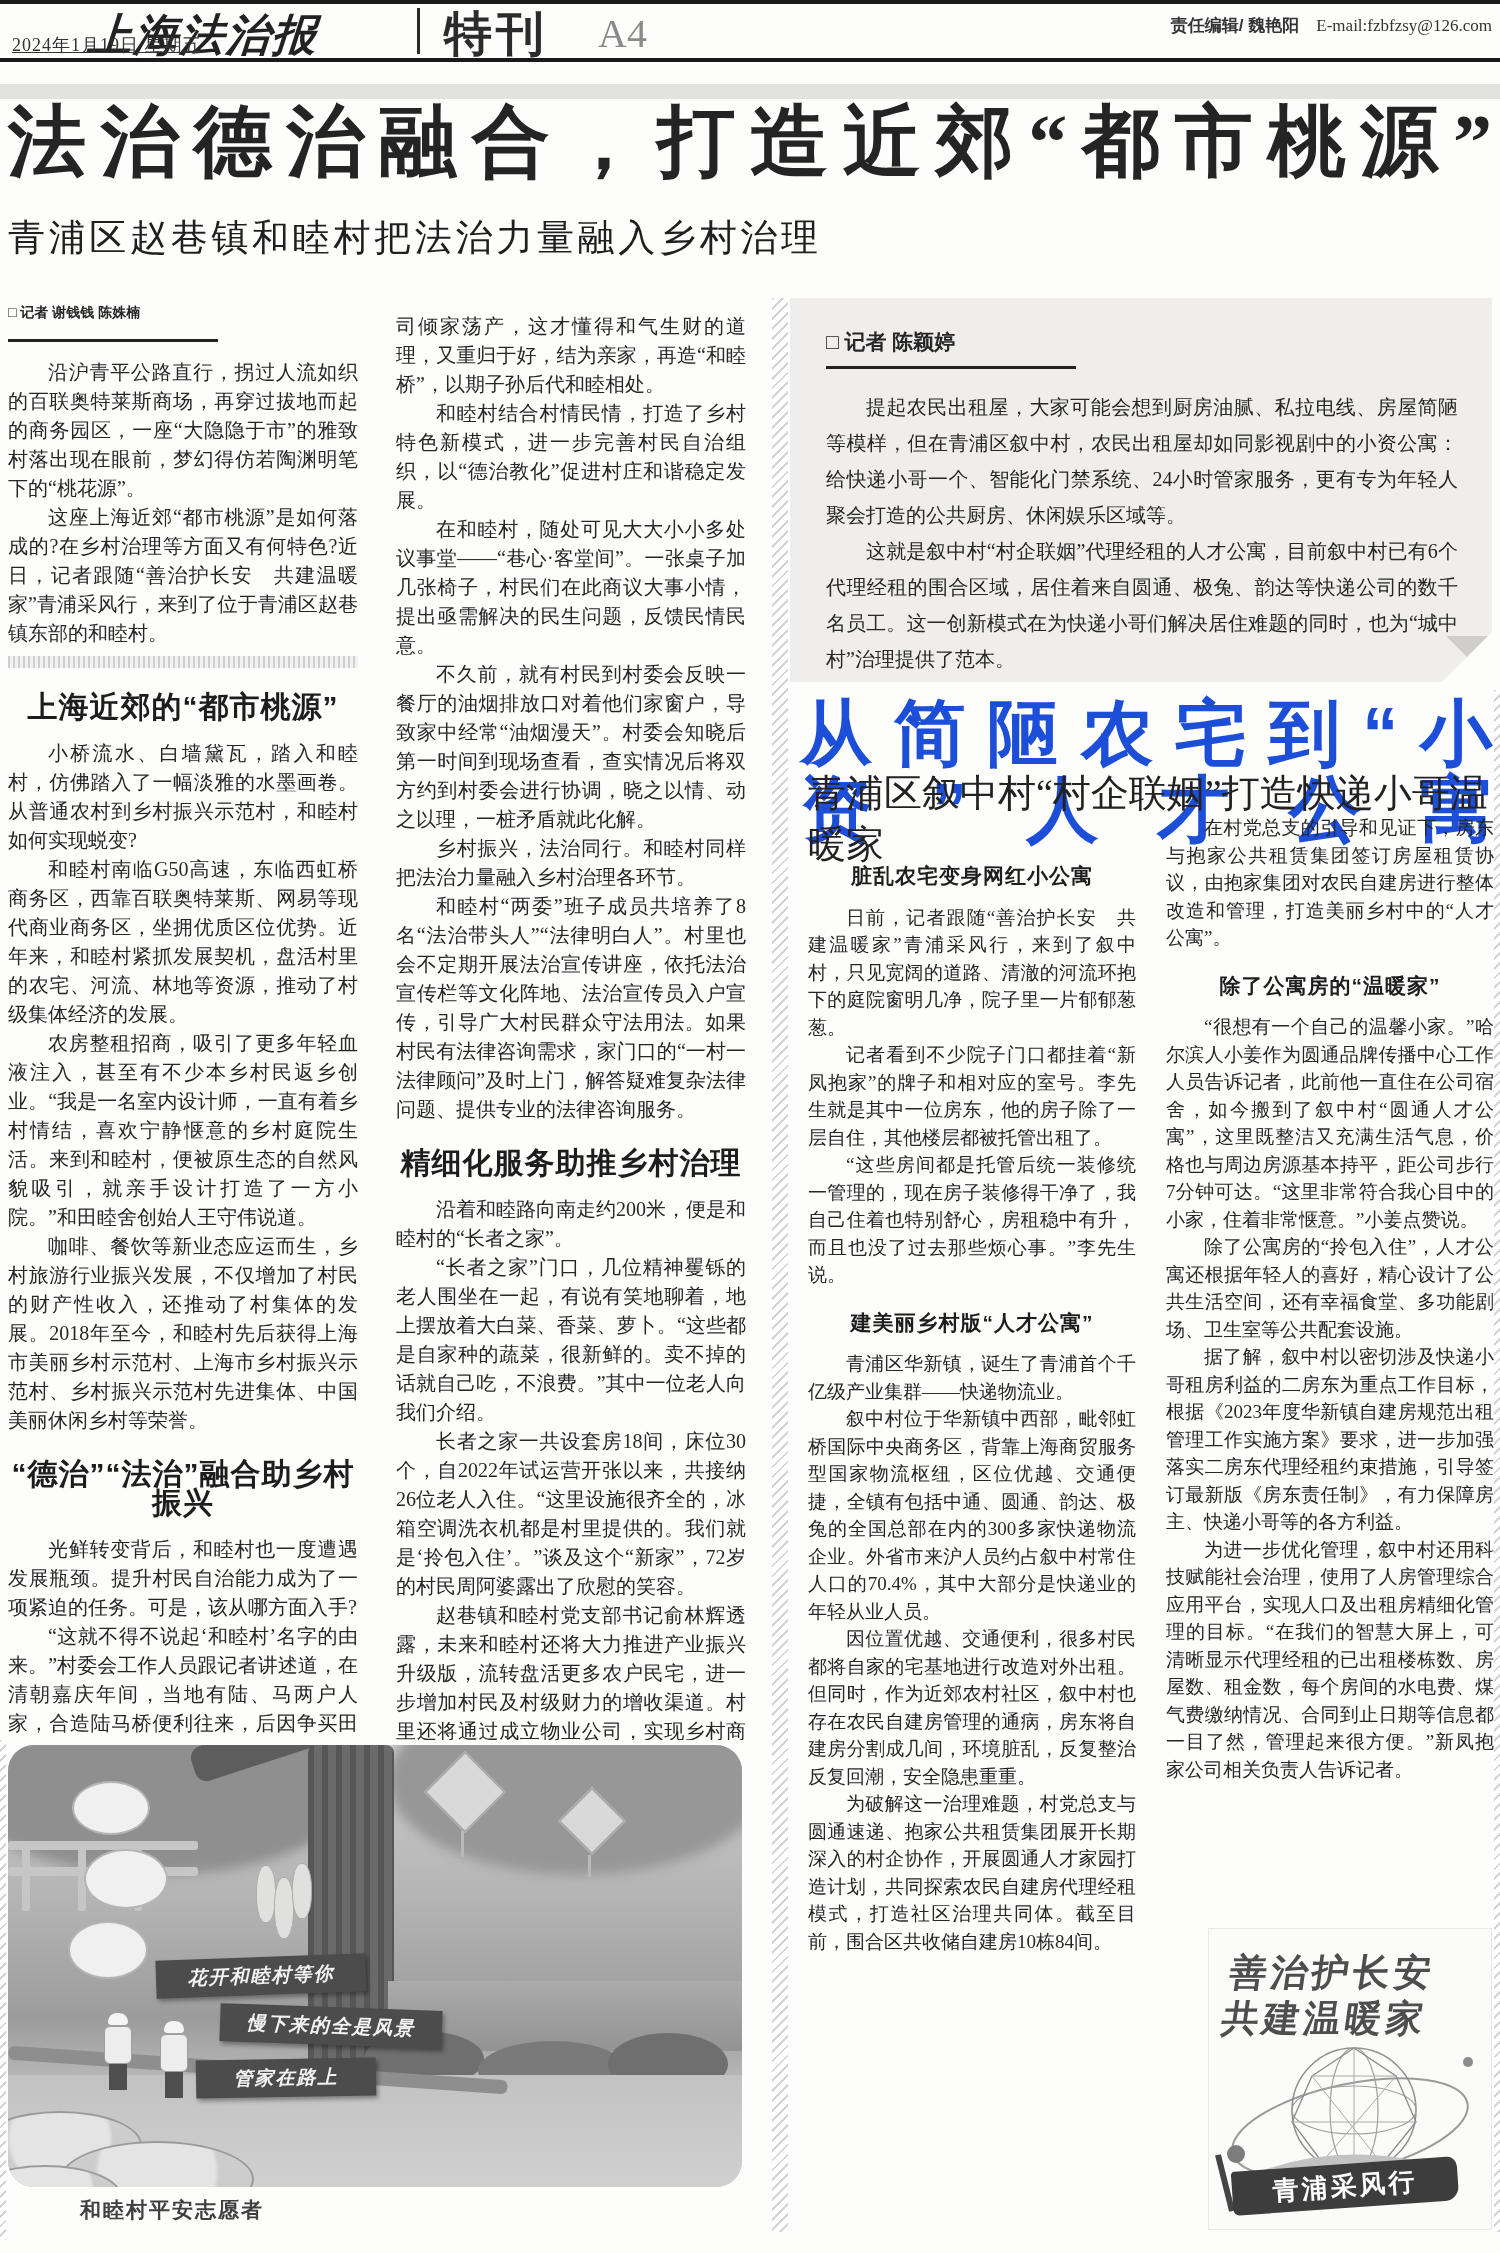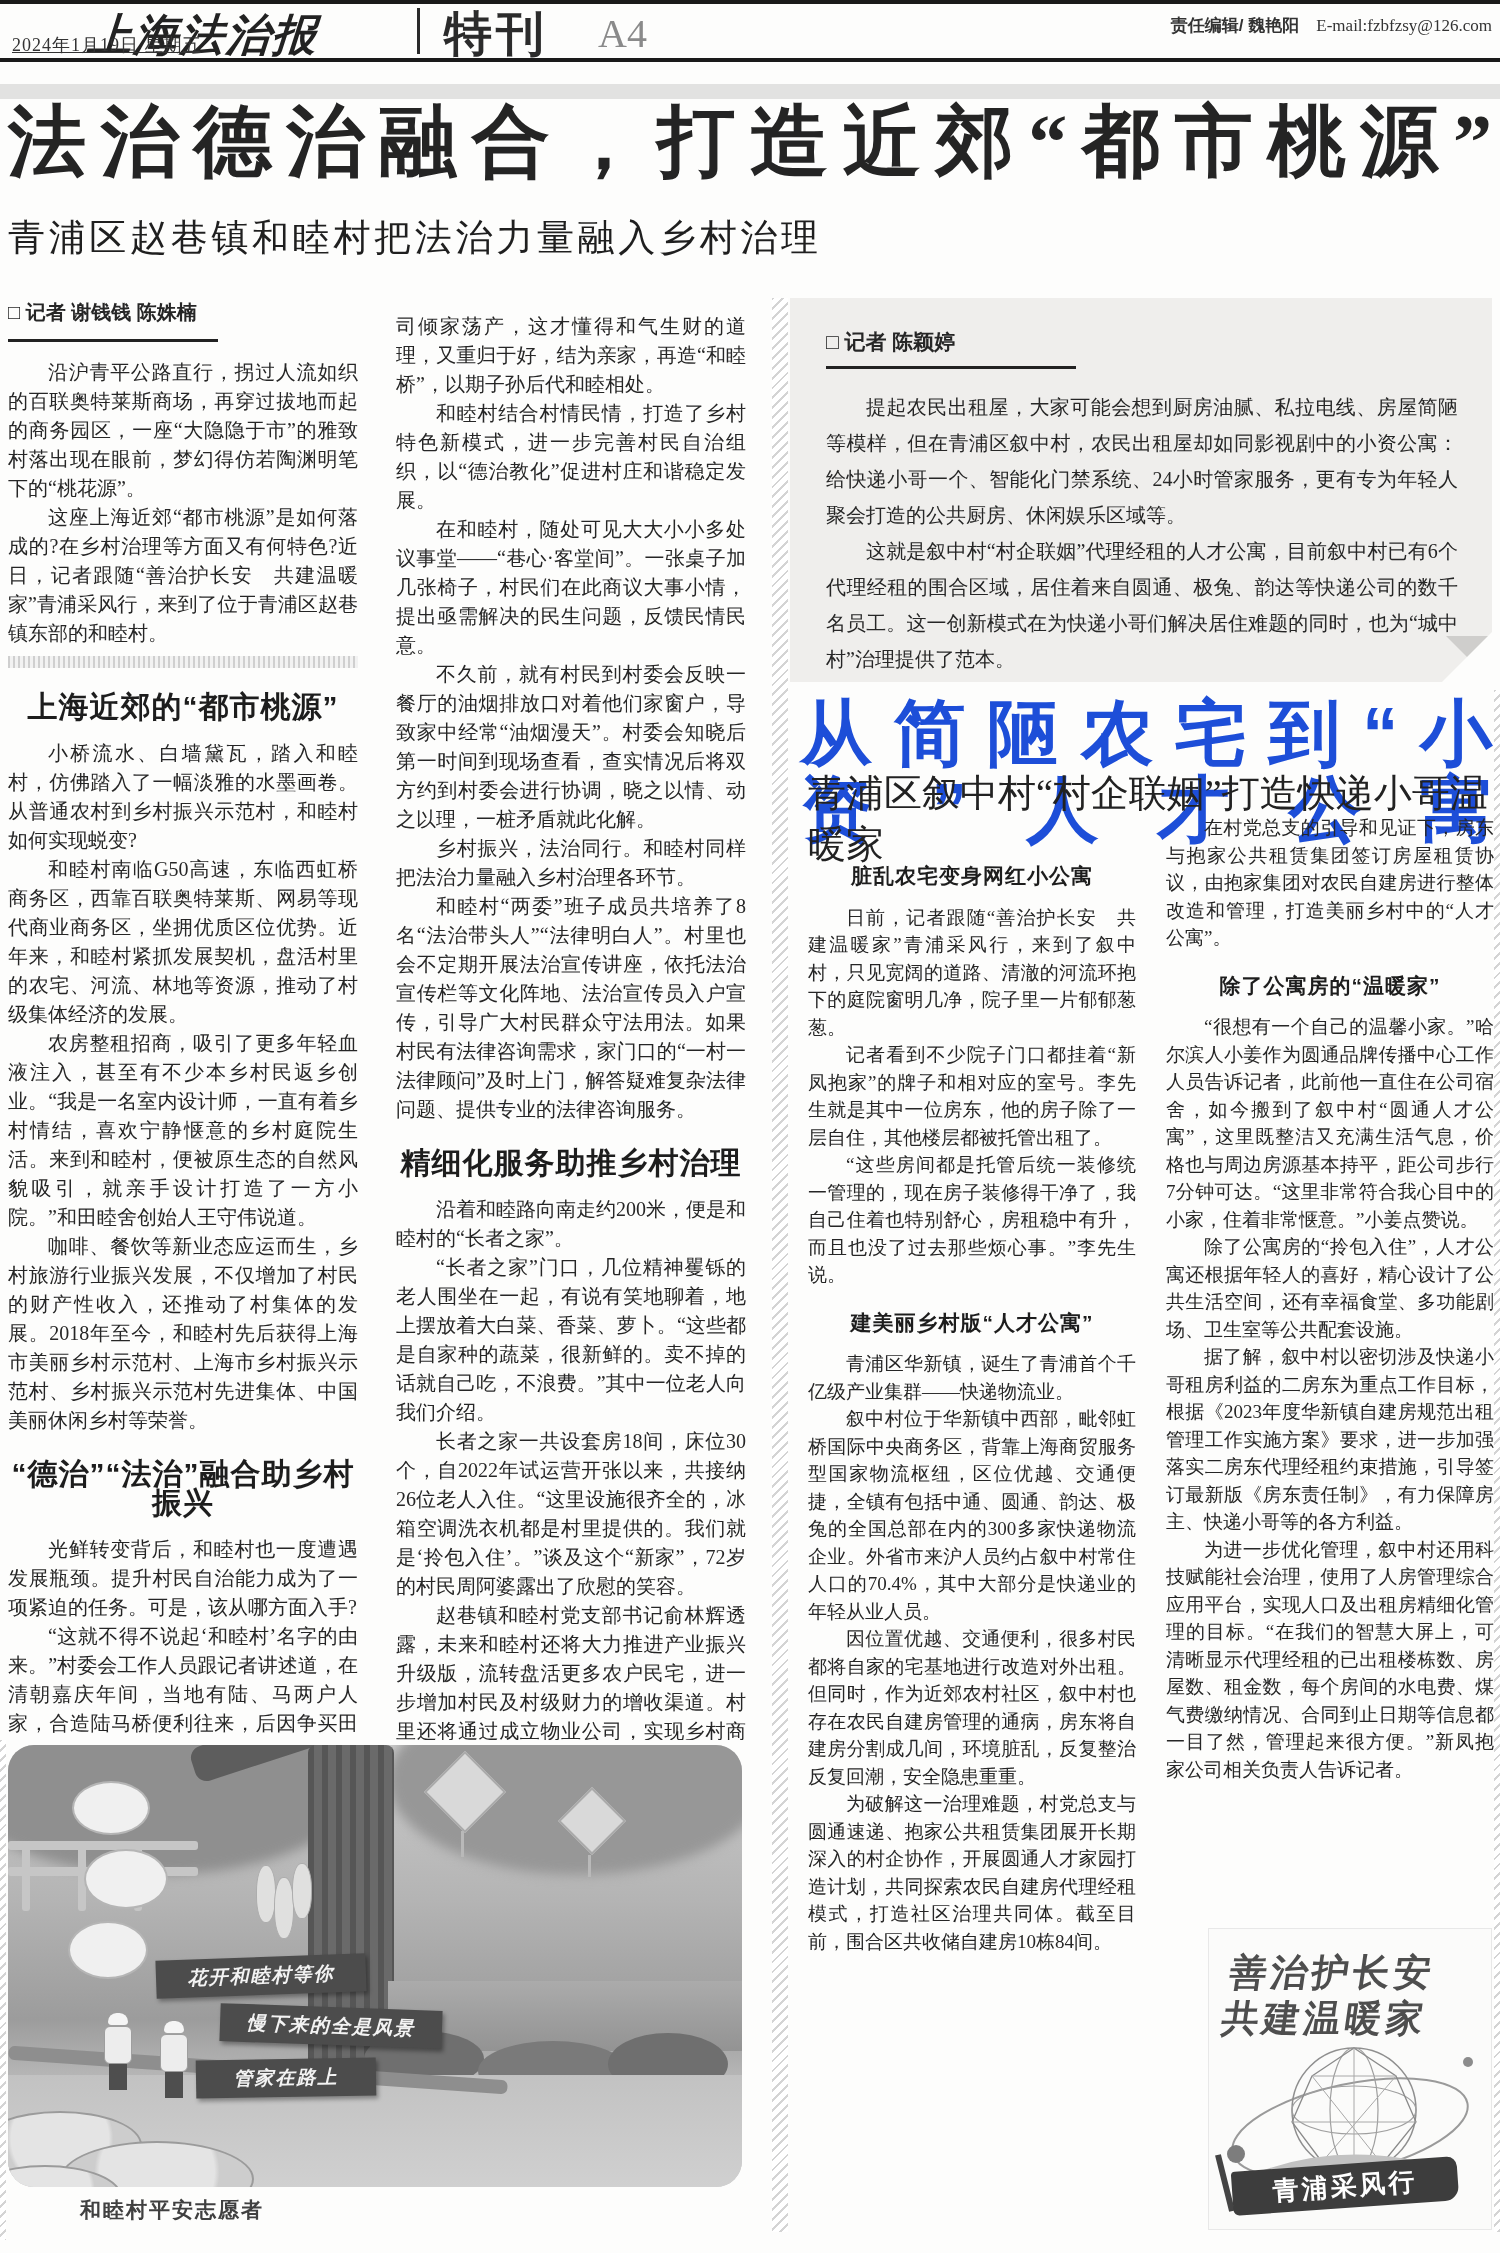--- a/index.html
+++ b/index.html
@@ -23,21 +23,21 @@
   .a1-subtitle{left:8px;top:213px;width:810px;font-size:37px;color:#1f1f1f;text-align:justify;text-align-last:justify;}
   
   .col{position:absolute;overflow:hidden;text-align:justify;}
   .a1c{font-size:20px;line-height:29px;width:350px;}
   .a2c{font-size:19px;line-height:27.5px;width:328px;}
   .col .p{text-indent:2em;}
   .col .pc{text-indent:0;margin-top:14px;}
   .col .h{font-family:"Liberation Sans","DejaVu Sans",sans-serif;font-weight:bold;text-align:center;text-align-last:center;
           text-indent:0;font-size:30px;letter-spacing:1px;margin:24px 0 18px;color:#1d1d1d;}
   .a2c .h{font-size:21px;margin:20px 0 14px;}
-  .col .byline{font-weight:bold;font-size:20px;text-indent:0;border-bottom:3px solid #222;
+  .col .byline{font-weight:bold;font-size:14px;text-indent:0;border-bottom:3px solid #222;
                padding-bottom:12px;margin-bottom:16px;width:60%;text-align:left;text-align-last:left;
                font-family:"Liberation Sans","DejaVu Sans",sans-serif;}
   .col .divider{height:12px;margin:8px 0 4px;background:repeating-linear-gradient(90deg,#cfcfcf 0 2px,#f2f2f2 2px 5px);}
   
   .hatch{background:repeating-linear-gradient(135deg,#d4d4d4 0 2px,#ffffff 2px 7px);}
   
   .introbox{left:790px;top:298px;width:702px;height:384px;background:#efeeec;}
   .introbox .inner{position:absolute;left:36px;top:30px;width:632px;}
   .intro-byline{font-weight:bold;font-size:21px;border-bottom:3px solid #222;display:inline-block;
                 padding-bottom:10px;margin-bottom:20px;min-width:250px;font-family:"Liberation Sans","DejaVu Sans",sans-serif;}

